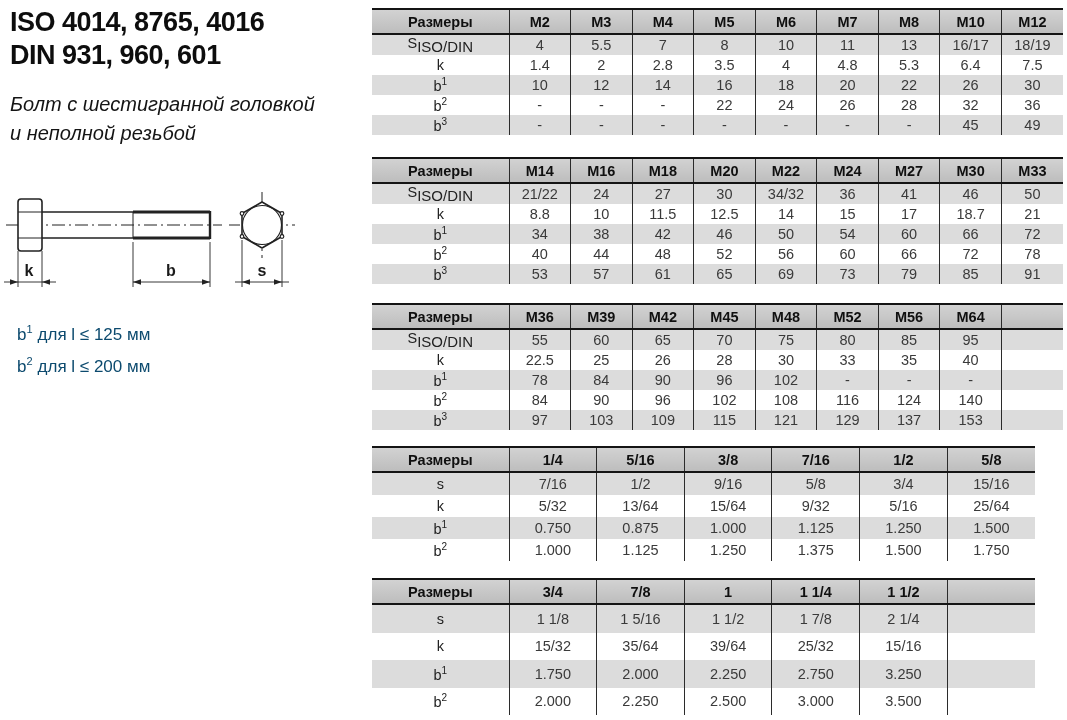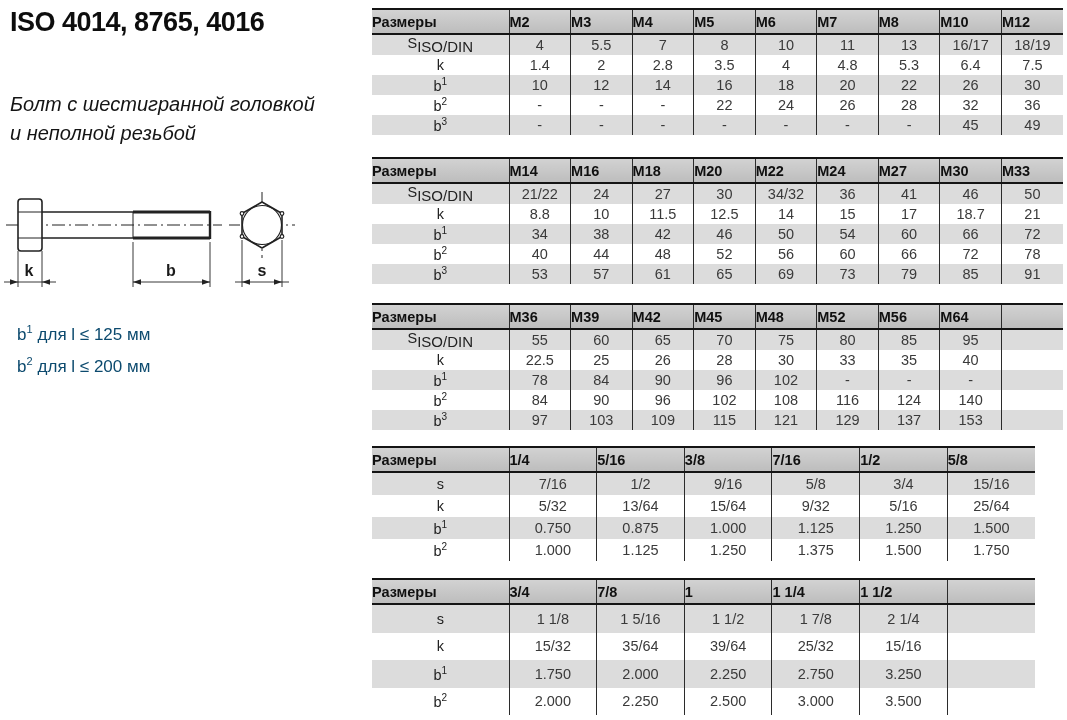--- a/index.html
+++ b/index.html
@@ -46,21 +46,21 @@
     border-top:2.5px solid #141414;
     font-family:"Liberation Sans",sans-serif;
   }
   #t0,#t1,#t2{left:372px;width:691px;}
   #t3,#t4{left:372px;width:663px;}
   #t0{top:8px;} #t1{top:157px;} #t2{top:303px;} #t3{top:446px;} #t4{top:578px;}
   .dim-table th{
     background:linear-gradient(180deg,#d2d2d2,#bdbdbd);
     border-bottom:2.5px solid #141414;
     font-weight:700; color:#101010;
-    height:23px; font-size:14.5px; text-align:left; padding:0;
+    height:23px; font-size:14.5px; text-align:center; padding:0;
   }
   .dim-table td{
     color:#3a3a3a; font-size:14.5px; text-align:center;
     vertical-align:middle; padding:0;
   }
   #t0 td,#t1 td,#t2 td{height:20px;}
   #t3 td{height:22px;}
   #t4 td{height:27.5px;}
   .dim-table th+th,.dim-table td+td{border-left:1.4px solid #2b2b2b;}
   .dim-table tbody tr:nth-child(odd){background:#dcdcdc;}
@@ -69,20 +69,21 @@
   .dim-table sup{font-size:10px;}
   .dim-table td:first-child{color:#222;}
 </style>
 </head>
 <body>
 
 <div class="page">
 
   <div class="title-block">
     <div>ISO 4014, 8765, 4016</div>
+    <div>DIN 931, 960, 601</div>
   </div>
 
   <div class="subtitle-block">
     <div>Болт с шестигранной головкой</div>
     <div>и неполной резьбой</div>
   </div>
 
   <svg class="drawing" width="330" height="115" viewBox="0 0 330 115">
     <g stroke="#222" stroke-width="1.2" fill="none">
 

